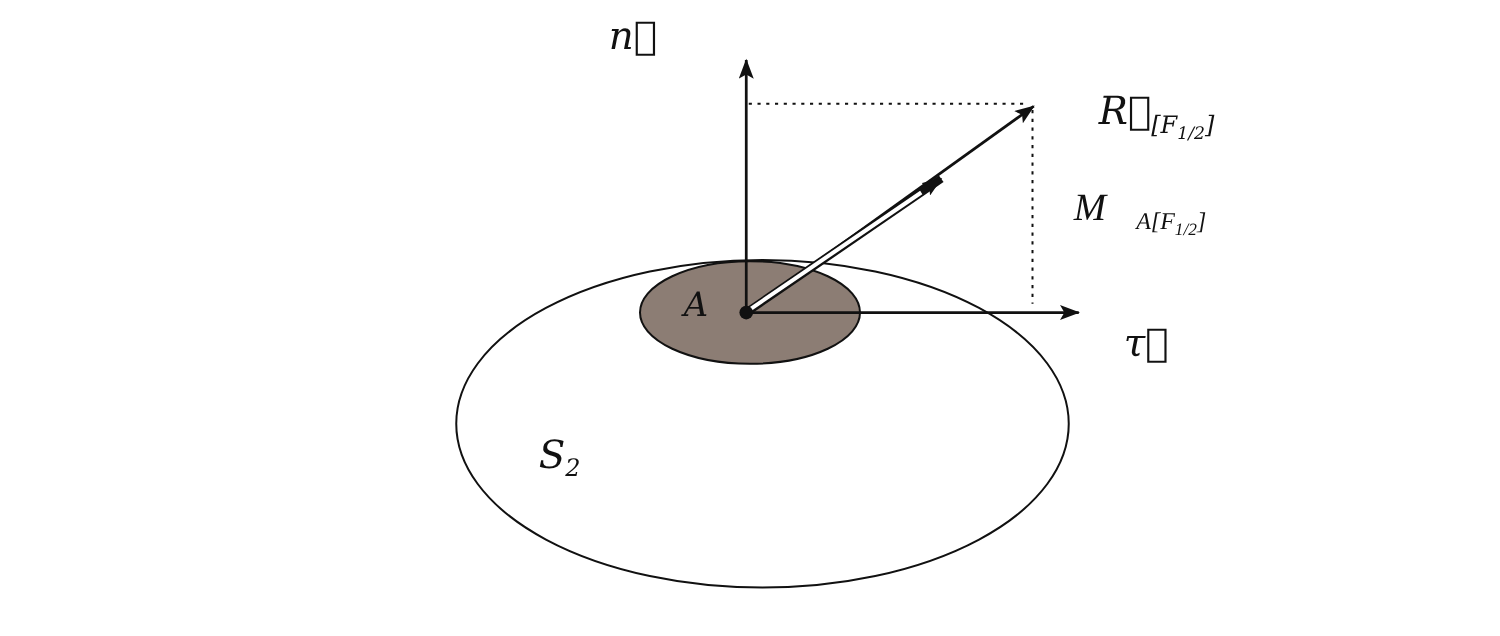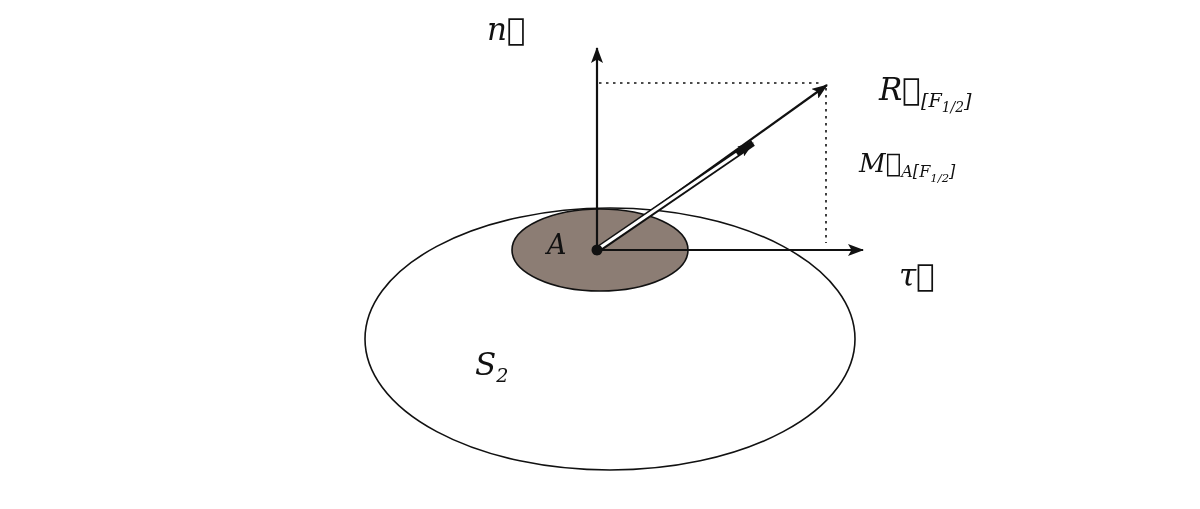--- a/index.html
+++ b/index.html
@@ -28,23 +28,23 @@
     top: 0.34em;
   }
   .math-label .subsub {
     font-size: 0.72em;
     position: relative;
     top: 0.38em;
   }
   .lbl-n   { left: 487px; top: 14px;  font-size: 31px; }
   .lbl-tau { left: 899px; top: 260px; font-size: 31px; }
   .lbl-R   { left: 879px; top: 74px;  font-size: 31px; }
-  .lbl-M   { left: 859px; top: 150px; font-size: 26px; }
+  .lbl-M   { left: 859px; top: 150px; font-size: 31px; font-family: Liberation Serif, serif; }
   .lbl-A   { left: 547px; top: 231px; font-size: 27px; }
-  .lbl-S   { left: 431px; top: 349px; font-size: 31px; margin-left: 44px; }
+  .lbl-S   { left: 431px; top: 349px; font-size: 31px; }
 </style>
 </head>
 <body>
 
 <div class="stage">
 
   <svg width="1200" height="509" viewBox="0 0 1200 509">
     <defs>
       <marker id="arr" markerUnits="userSpaceOnUse" markerWidth="18" markerHeight="12" refX="15" refY="6" orient="auto">
         <path d="M0,0 L16,6 L0,12 L3.5,6 Z" fill="#111111"></path>

